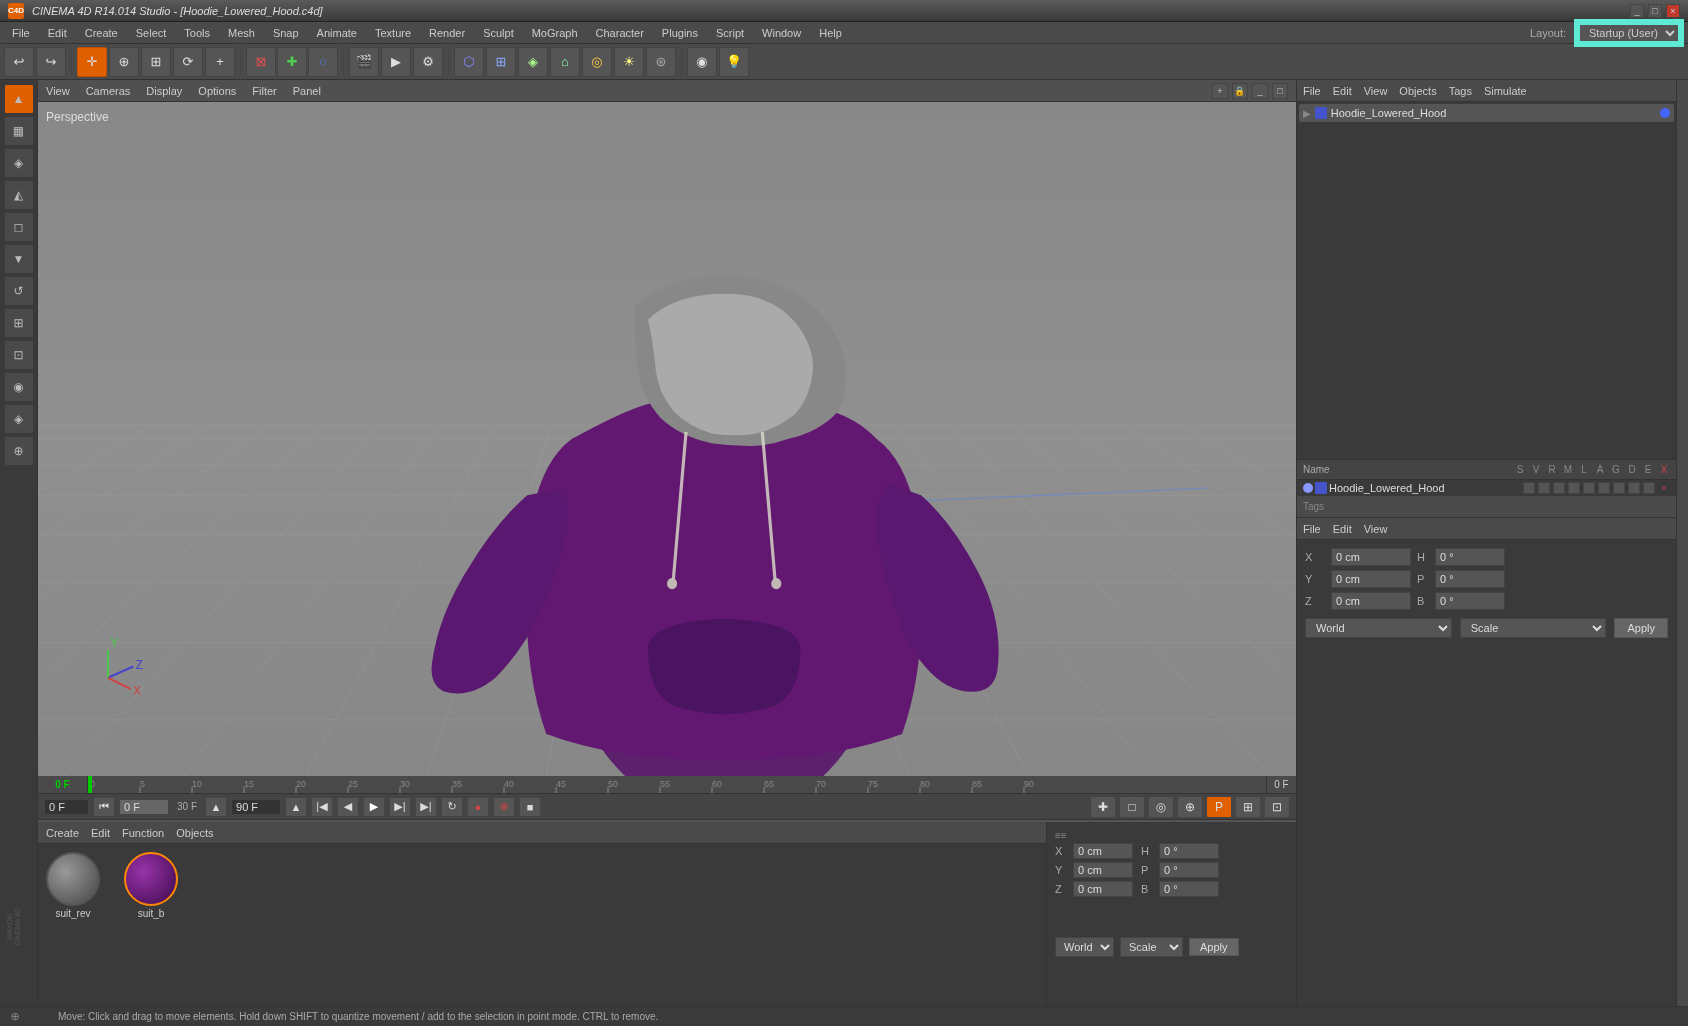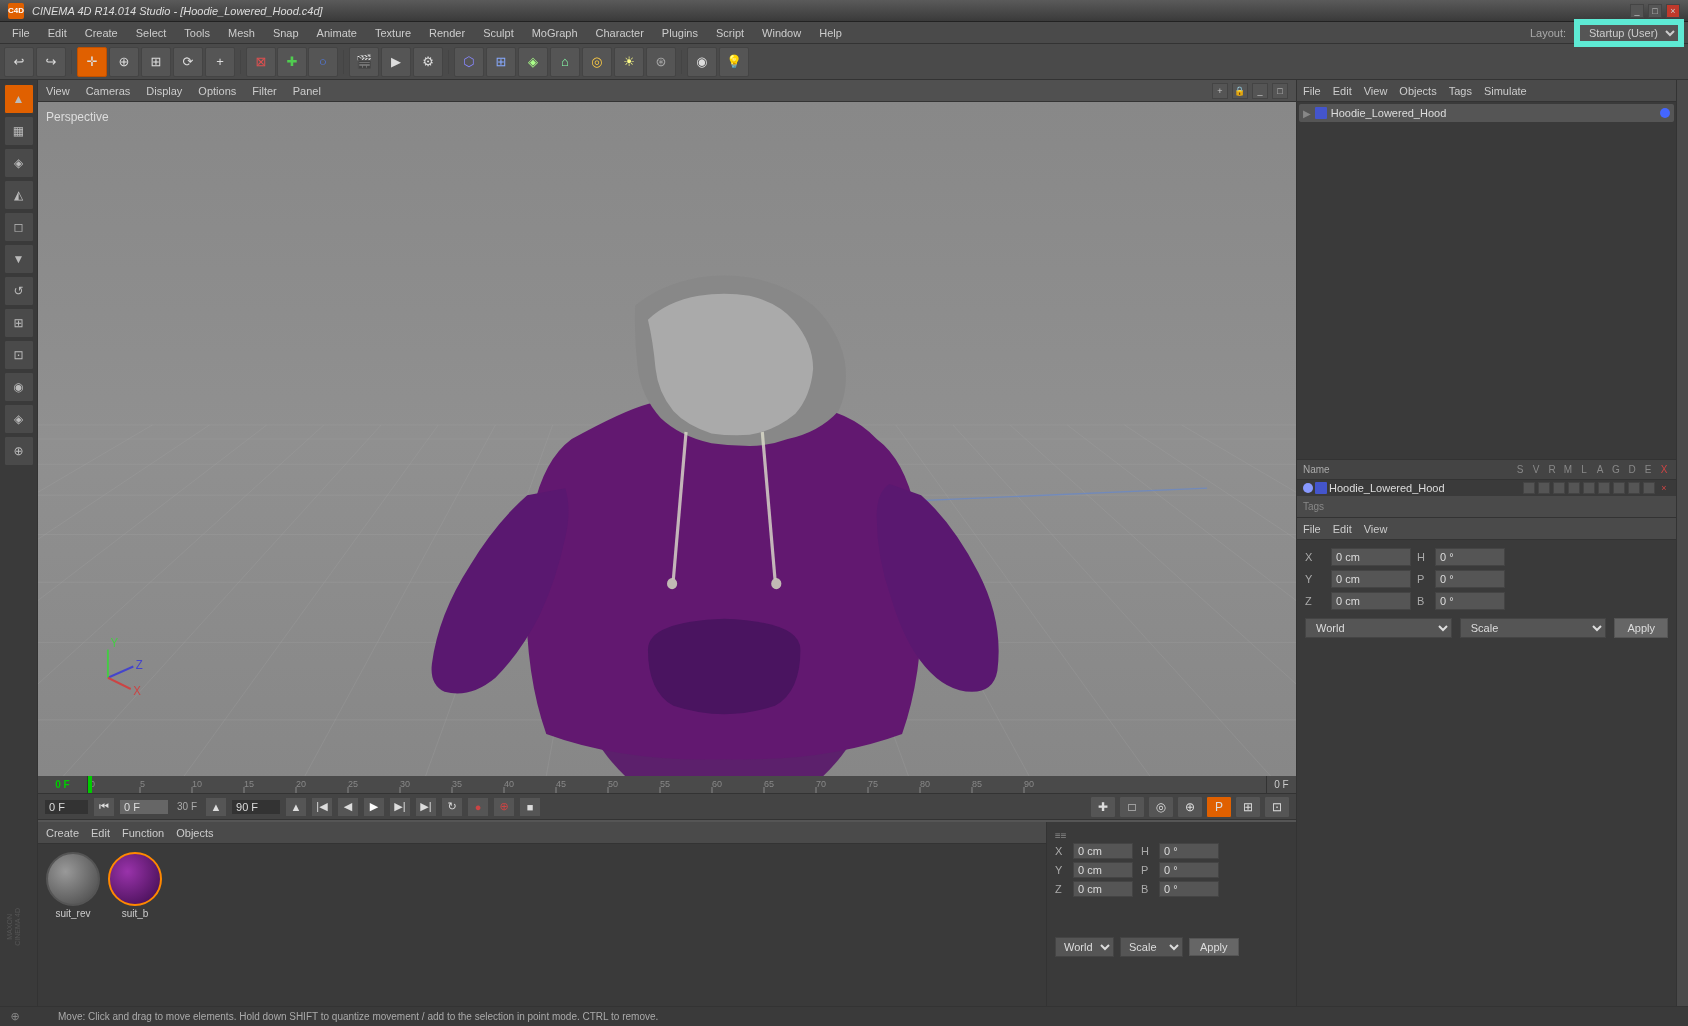--- a/index.html
+++ b/index.html
@@ -355,21 +355,21 @@
       padding: 0 8px;
       gap: 12px;
       border-bottom: 1px solid #333;
     }
     #material-content {
       flex: 1;
       background: #3a3a3a;
       display: flex;
       align-items: flex-start;
       padding: 8px;
-      gap: 8px;
+      gap: 24px;
     }
     .material-item {
       display: flex;
       flex-direction: column;
       align-items: center;
       gap: 2px;
       cursor: pointer;
     }
     .material-preview {
       width: 54px; height: 54px;

